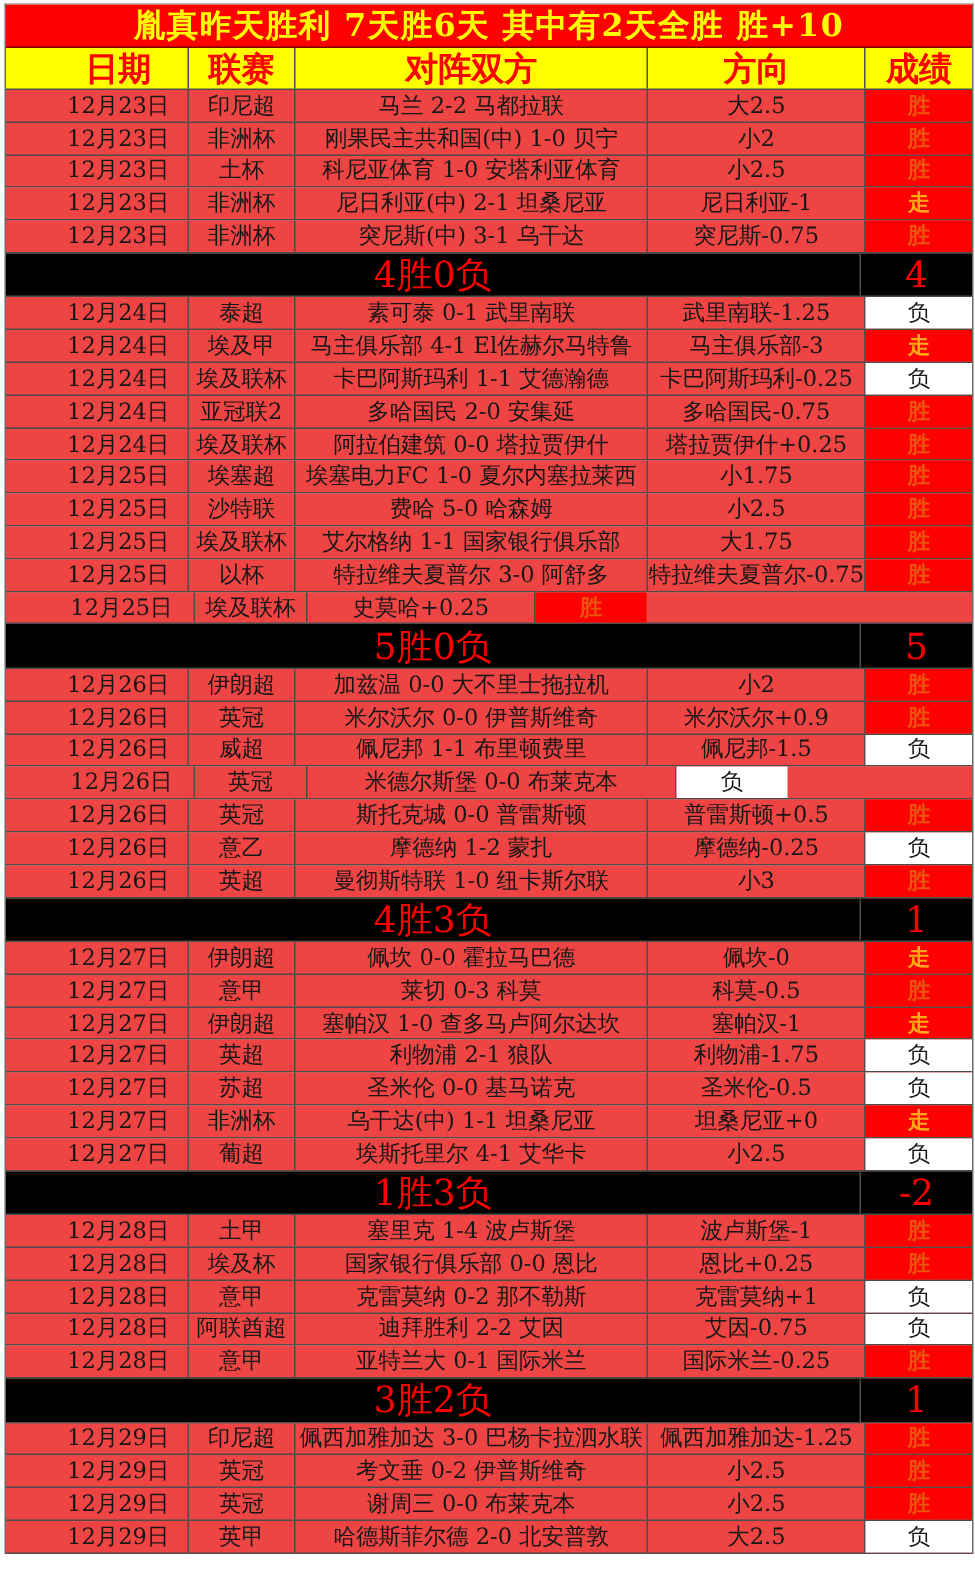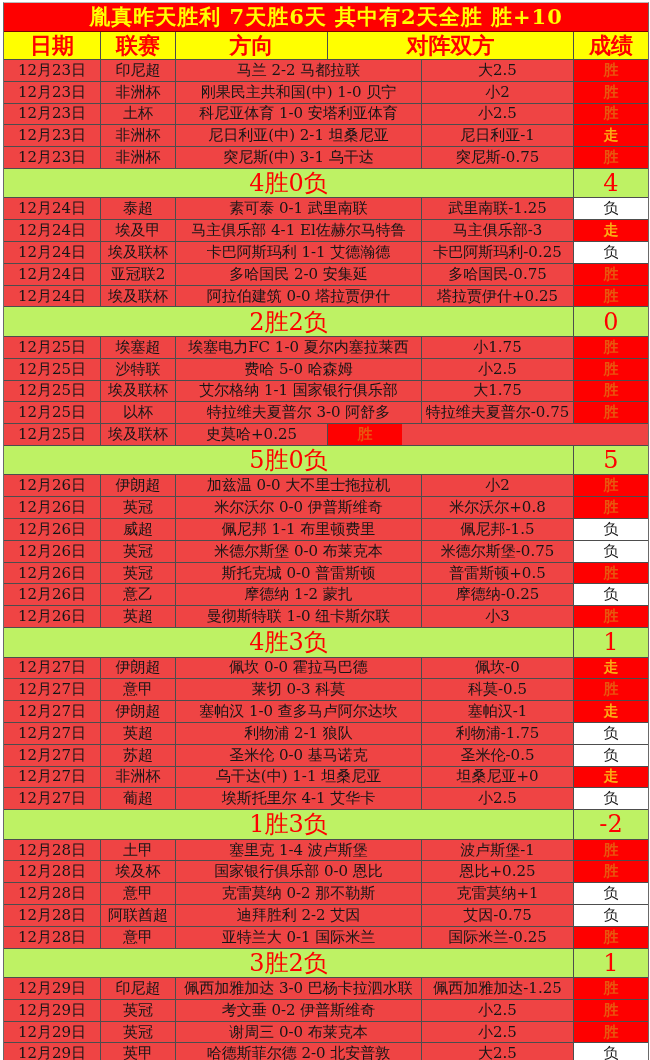--- a/index.html
+++ b/index.html
@@ -35,62 +35,62 @@
     background:#ef4444;
   }
   .cell{
     box-sizing:border-box;
     display:flex;align-items:center;justify-content:center;
     border-right:1px solid #4d4d4d;
     overflow:hidden;white-space:nowrap;
     color:#161616;
   }
   .cell:last-child{border-right:none;}
-  .c-date{width:97px;}
+  .c-date{width:97px;margin-left:29px;}
   .c-league{width:75px;}
   .c-match{width:246px;}
   .c-dir{width:152px;}
   .c-result{width:74px;font-size:14px;}
   .header-row{
     height:27px;
     background:#ffff00;
   }
   .header-row .cell{
     color:#fe0000;
     font-weight:bold;
     font-size:22px;
   }
   .match-row{height:20.8px;}
   .match-row .cell{font-size:15px;}
   .res-win{background:#fe0000;color:#e8560e;font-weight:bold;}
   .res-push{background:#fe0000;color:#fbab13;font-weight:bold;}
   .res-loss{background:#ffffff;color:#161616;}
   .summary-row{
     height:28.5px;
-    background:#bef264;
+    background:#000000;
   }
   .summary-row .cell{
     color:#fe0000;
     font-size:24px;
     font-weight:500;
   }
   .s-label{flex:1;}
   .s-score{width:74px;font-size:23px;}
 </style>
 </head>
 <body>
 
 <div class="page">
   <div class="tbl">
     <div class="banner">胤真昨天胜利  7天胜6天  其中有2天全胜  胜+10</div>
     <div class="row header-row">
       <div class="cell c-date">日期</div>
       <div class="cell c-league">联赛</div>
+      <div class="cell c-match">对阵双方</div>
       <div class="cell c-dir">方向</div>
-      <div class="cell c-match">对阵双方</div>
       <div class="cell c-result">成绩</div>
     </div>
     <div id="rows-container">
   <div class="row match-row">
     <div class="cell c-date">12月23日</div>
     <div class="cell c-league">印尼超</div>
     <div class="cell c-match">马兰 2-2 马都拉联</div>
     <div class="cell c-dir">大2.5</div>
     <div class="cell c-result res-win">胜</div>
   </div>
@@ -165,24 +165,20 @@
   </div>
 
   <div class="row match-row">
     <div class="cell c-date">12月24日</div>
     <div class="cell c-league">埃及联杯</div>
     <div class="cell c-match">阿拉伯建筑 0-0 塔拉贾伊什</div>
     <div class="cell c-dir">塔拉贾伊什+0.25</div>
     <div class="cell c-result res-win">胜</div>
   </div>
 
-  <div class="row summary-row">
-    <div class="cell s-label">2胜2负</div>
-    <div class="cell s-score">0</div>
-  </div>
 
   <div class="row match-row">
     <div class="cell c-date">12月25日</div>
     <div class="cell c-league">埃塞超</div>
     <div class="cell c-match">埃塞电力FC 1-0 夏尔内塞拉莱西</div>
     <div class="cell c-dir">小1.75</div>
     <div class="cell c-result res-win">胜</div>
   </div>
 
   <div class="row match-row">
@@ -226,37 +222,36 @@
     <div class="cell c-league">伊朗超</div>
     <div class="cell c-match">加兹温 0-0 大不里士拖拉机</div>
     <div class="cell c-dir">小2</div>
     <div class="cell c-result res-win">胜</div>
   </div>
 
   <div class="row match-row">
     <div class="cell c-date">12月26日</div>
     <div class="cell c-league">英冠</div>
     <div class="cell c-match">米尔沃尔 0-0 伊普斯维奇</div>
-    <div class="cell c-dir">米尔沃尔+0.8</div>
+    <div class="cell c-dir">米尔沃尔+0.9</div>
     <div class="cell c-result res-win">胜</div>
   </div>
 
   <div class="row match-row">
     <div class="cell c-date">12月26日</div>
     <div class="cell c-league">威超</div>
     <div class="cell c-match">佩尼邦 1-1 布里顿费里</div>
     <div class="cell c-dir">佩尼邦-1.5</div>
     <div class="cell c-result res-loss">负</div>
   </div>
 
   <div class="row match-row">
     <div class="cell c-date">12月26日</div>
     <div class="cell c-league">英冠</div>
     <div class="cell c-match">米德尔斯堡 0-0 布莱克本</div>
-    <div class="cell c-dir">米德尔斯堡-0.75</div>
     <div class="cell c-result res-loss">负</div>
   </div>
 
   <div class="row match-row">
     <div class="cell c-date">12月26日</div>
     <div class="cell c-league">英冠</div>
     <div class="cell c-match">斯托克城 0-0 普雷斯顿</div>
     <div class="cell c-dir">普雷斯顿+0.5</div>
     <div class="cell c-result res-win">胜</div>
   </div>

